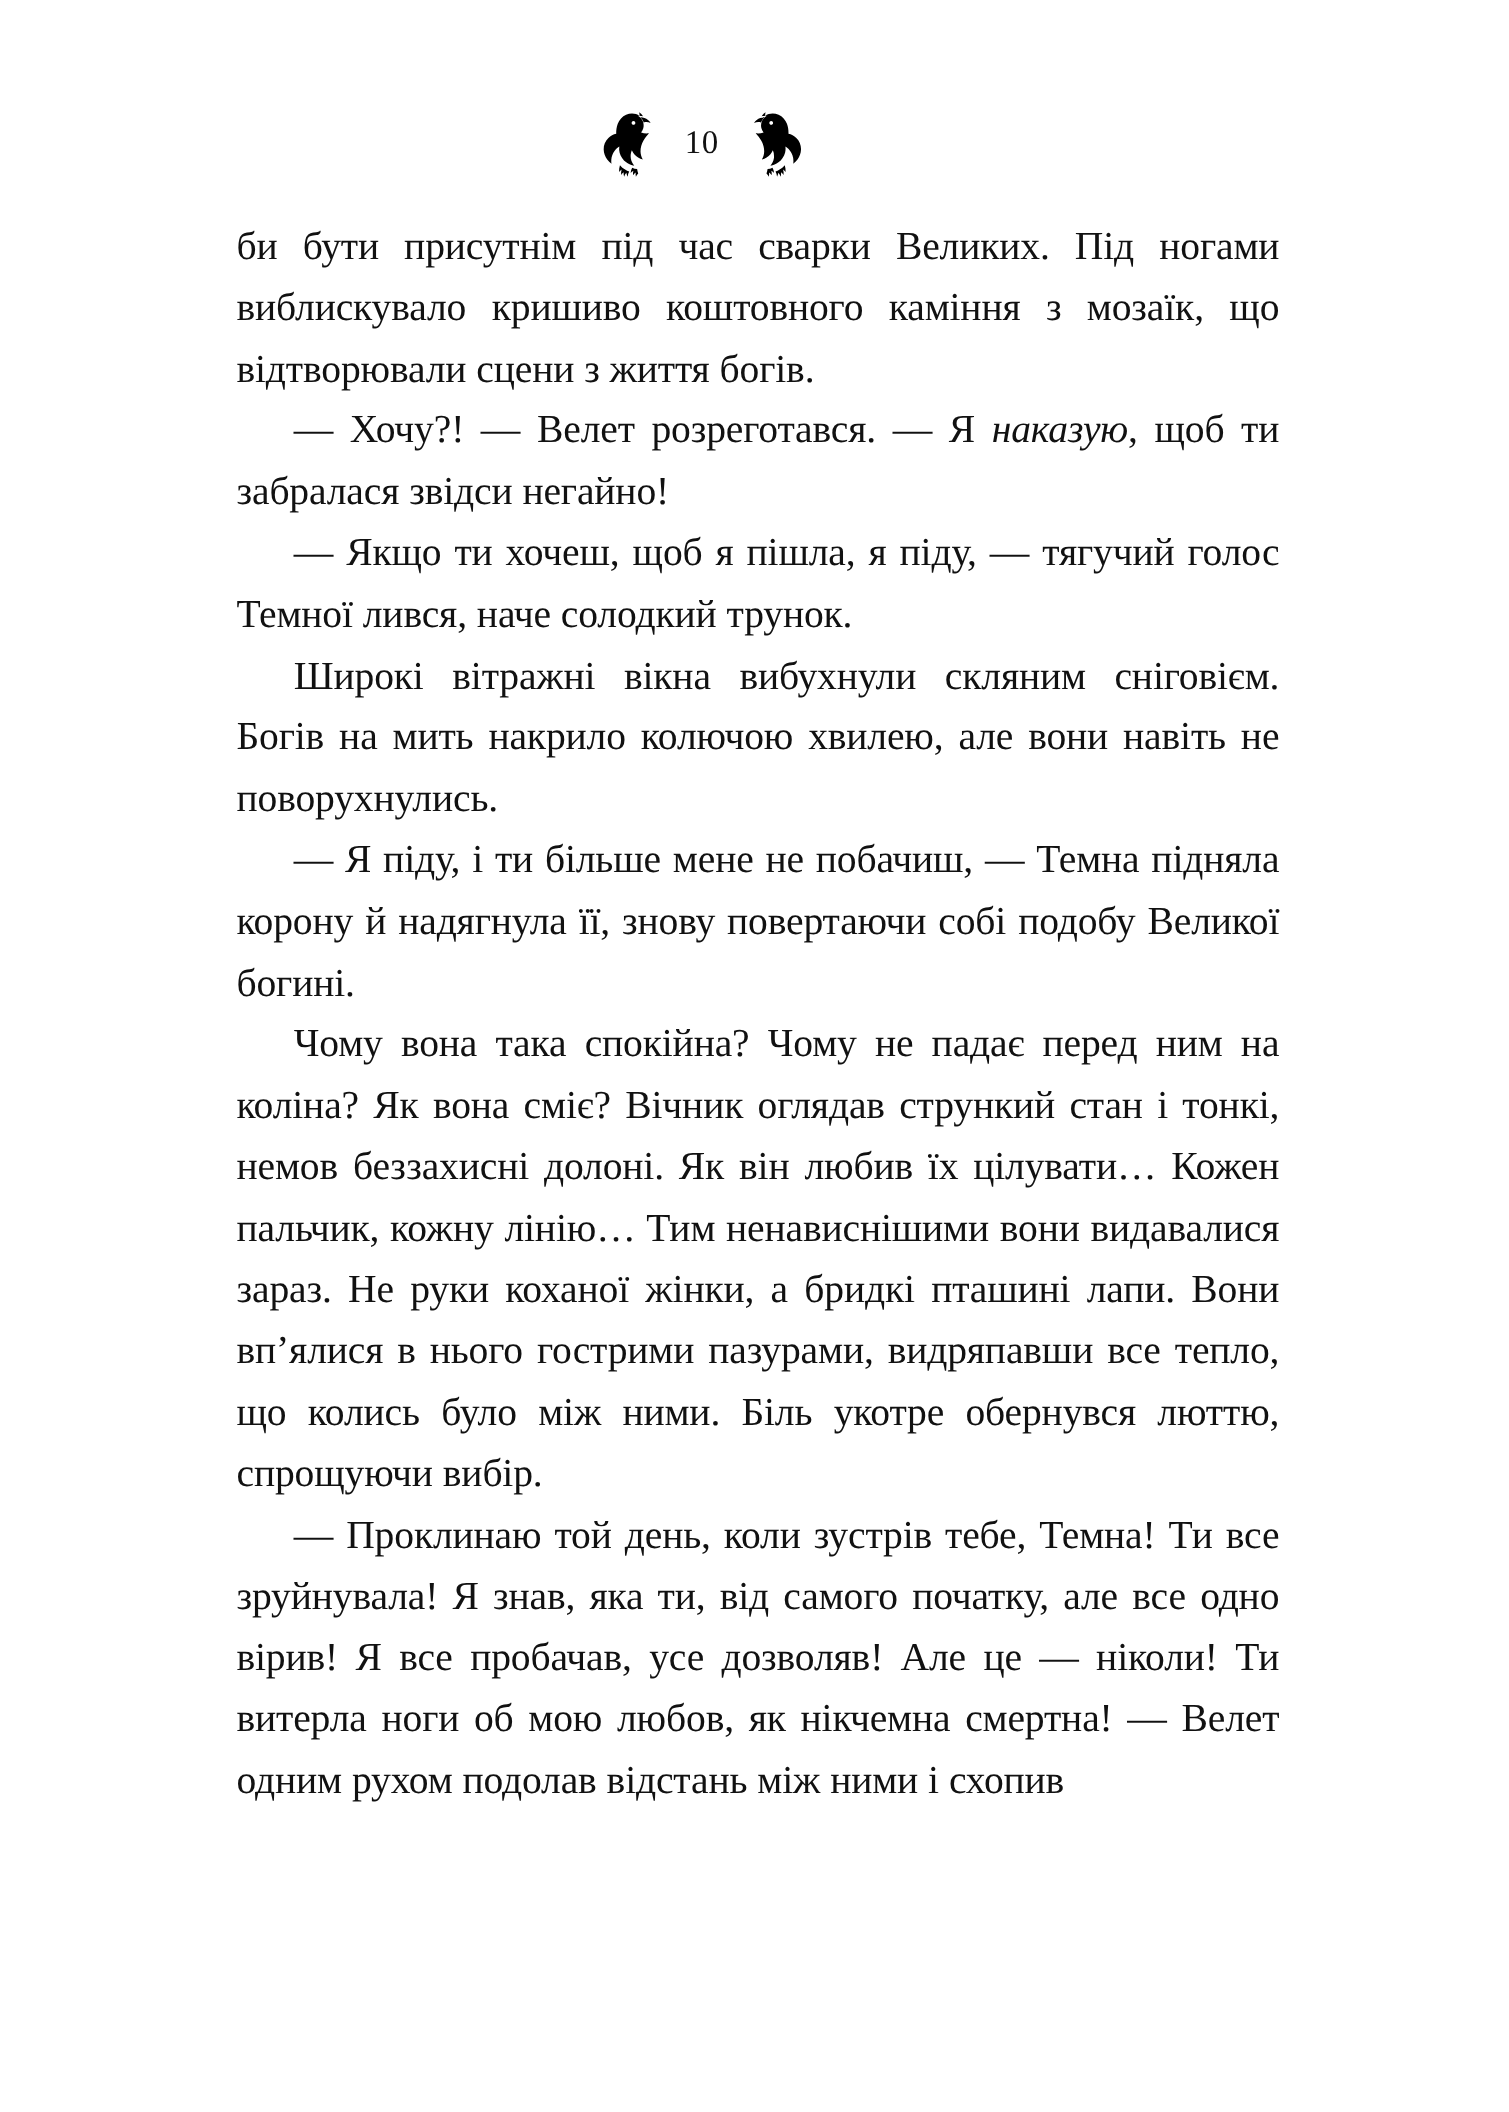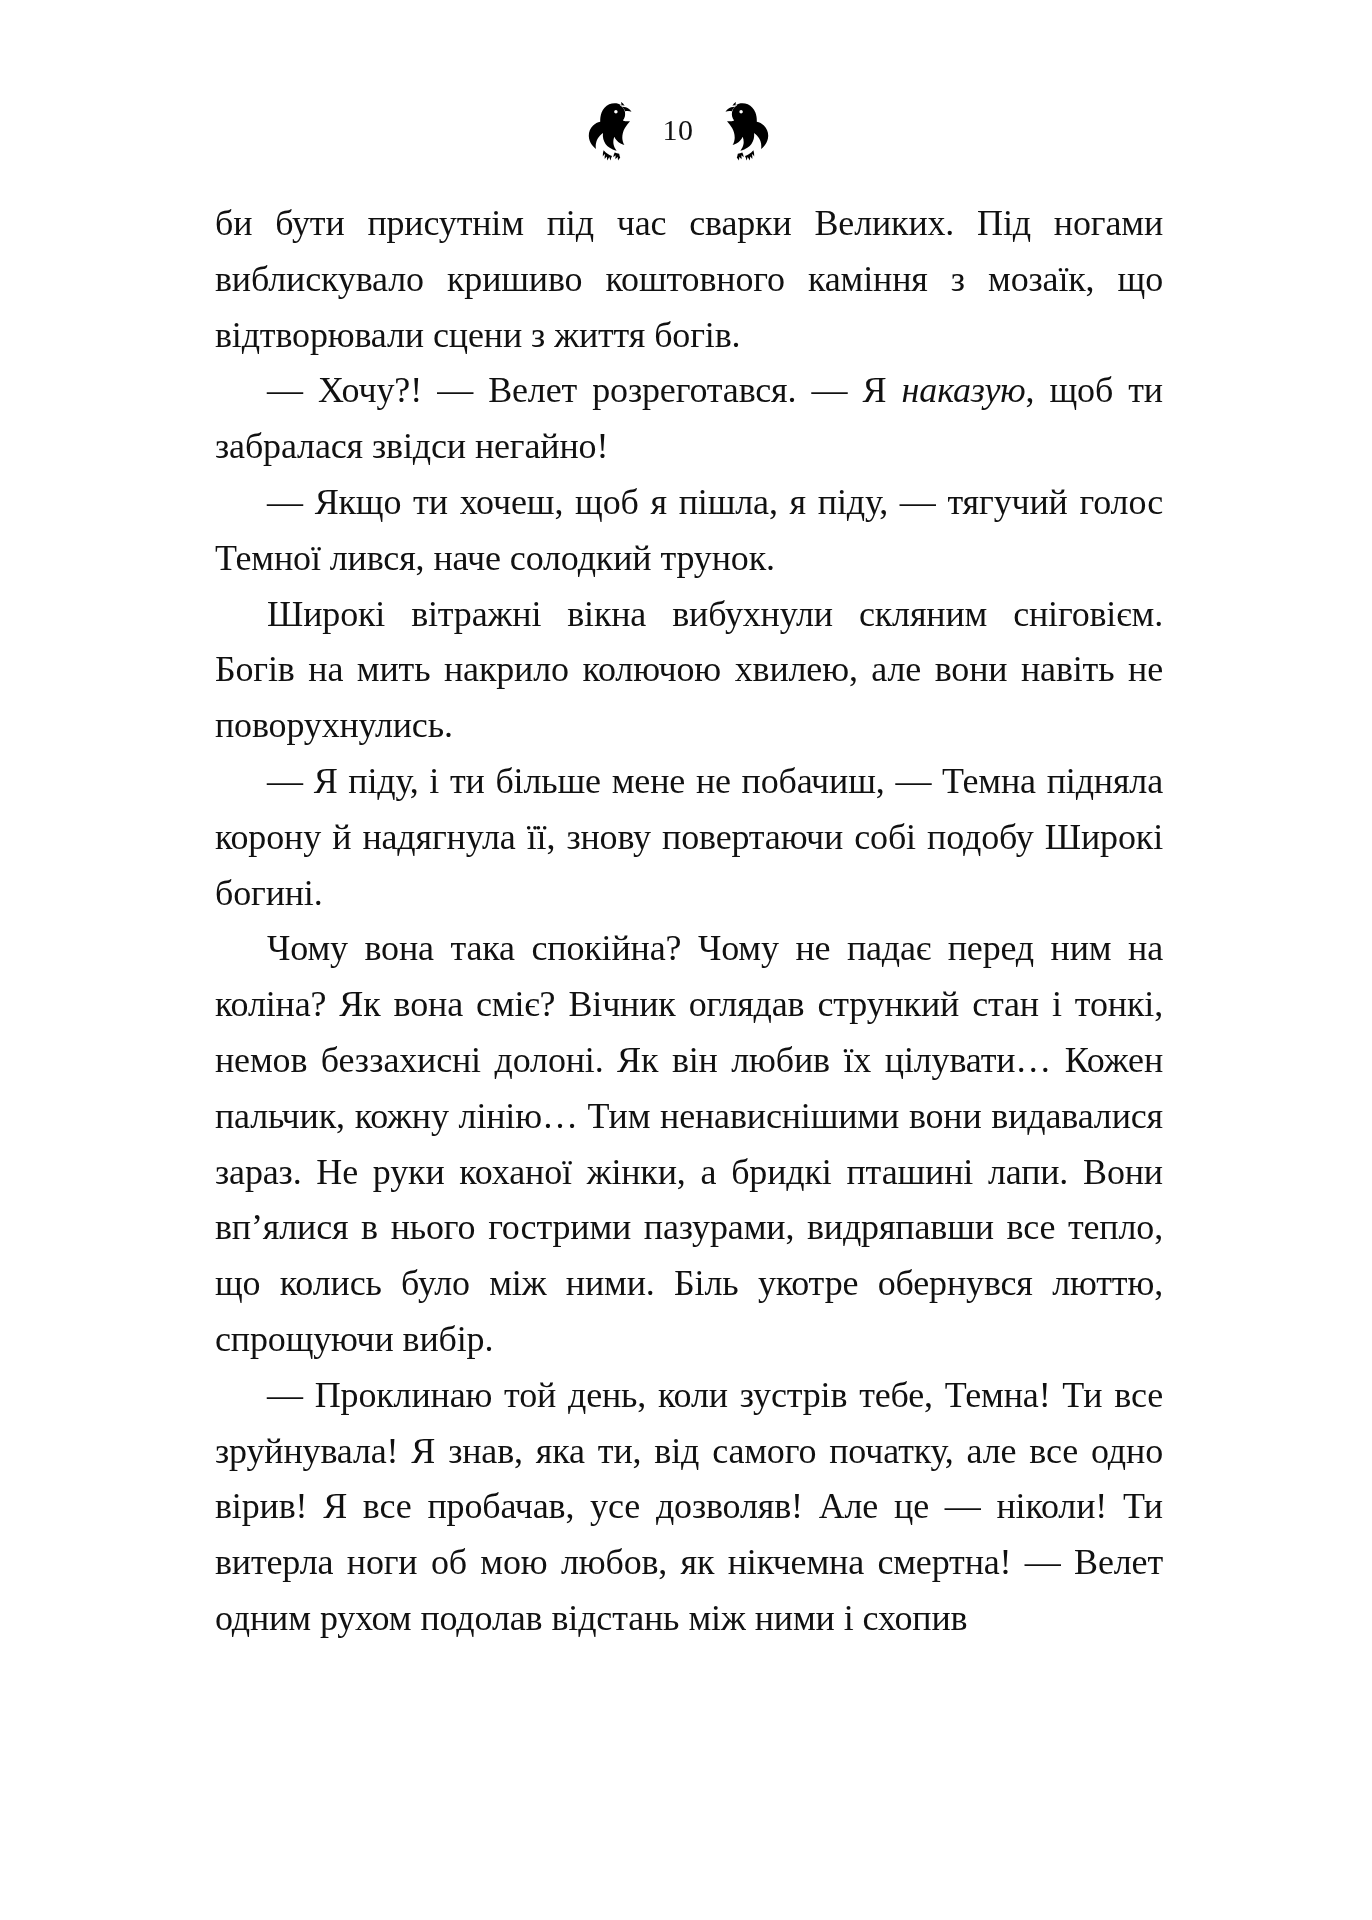--- a/index.html
+++ b/index.html
@@ -28,21 +28,20 @@
   .running-head {
     position: absolute;
     left: 0;
     top: 96px;
     width: 1276px;
     height: 70px;
     display: flex;
     align-items: center;
     justify-content: center;
     gap: 30px;
-    margin-left: 40px;
   }
   .raven {
     width: 52px;
     height: 64px;
     display: block;
   }
   .raven.right { transform: scaleX(-1); }
   .folio {
     font-family: "Liberation Serif", "DejaVu Serif", serif;
     font-size: 30px;
@@ -136,21 +135,21 @@
 
     <p class="noindent">би бути присутнім під час сварки Великих. Під ногами виблискувало кришиво коштовного каміння з мозаїк, що відтворювали сцени з життя богів.</p>
 
 
     <p class="indent"><span>— Хочу?! — Велет розреготався. — Я </span><em>наказую</em><span>, щоб ти забралася звідси негайно!</span></p>
 
     <p class="indent">— Якщо ти хочеш, щоб я пішла, я піду, — тягучий голос Темної лився, наче солодкий трунок.</p>
 
     <p class="indent">Широкі вітражні вікна вибухнули скляним сніговієм. Богів на мить накрило колючою хвилею, але вони навіть не поворухнулись.</p>
 
-    <p class="indent">— Я піду, і ти більше мене не побачиш, — Темна підняла корону й надягнула її, знову повертаючи собі подобу Широкі богині.</p>
+    <p class="indent">— Я піду, і ти більше мене не побачиш, — Темна підняла корону й надягнула її, знову повертаючи собі подобу Великої богині.</p>
 
     <p class="indent">Чому вона така спокійна? Чому не падає перед ним на коліна? Як вона сміє? Вічник оглядав стрункий стан і тонкі, немов беззахисні долоні. Як він любив їх цілувати… Кожен пальчик, кожну лінію… Тим ненависнішими вони видавалися зараз. Не руки коханої жінки, а бридкі пташині лапи. Вони вп’ялися в нього гострими пазурами, видряпавши все тепло, що колись було між ними. Біль укотре обернувся люттю, спрощуючи вибір.</p>
 
     <p class="indent">— Проклинаю той день, коли зустрів тебе, Темна! Ти все зруйнувала! Я знав, яка ти, від самого початку, але все одно вірив! Я все пробачав, усе дозволяв! Але це — ніколи! Ти витерла ноги об мою любов, як нікчемна смертна! — Велет одним рухом подолав відстань між ними і схопив</p>
 
   </div>
 
 </div>
 
 </body></html>

